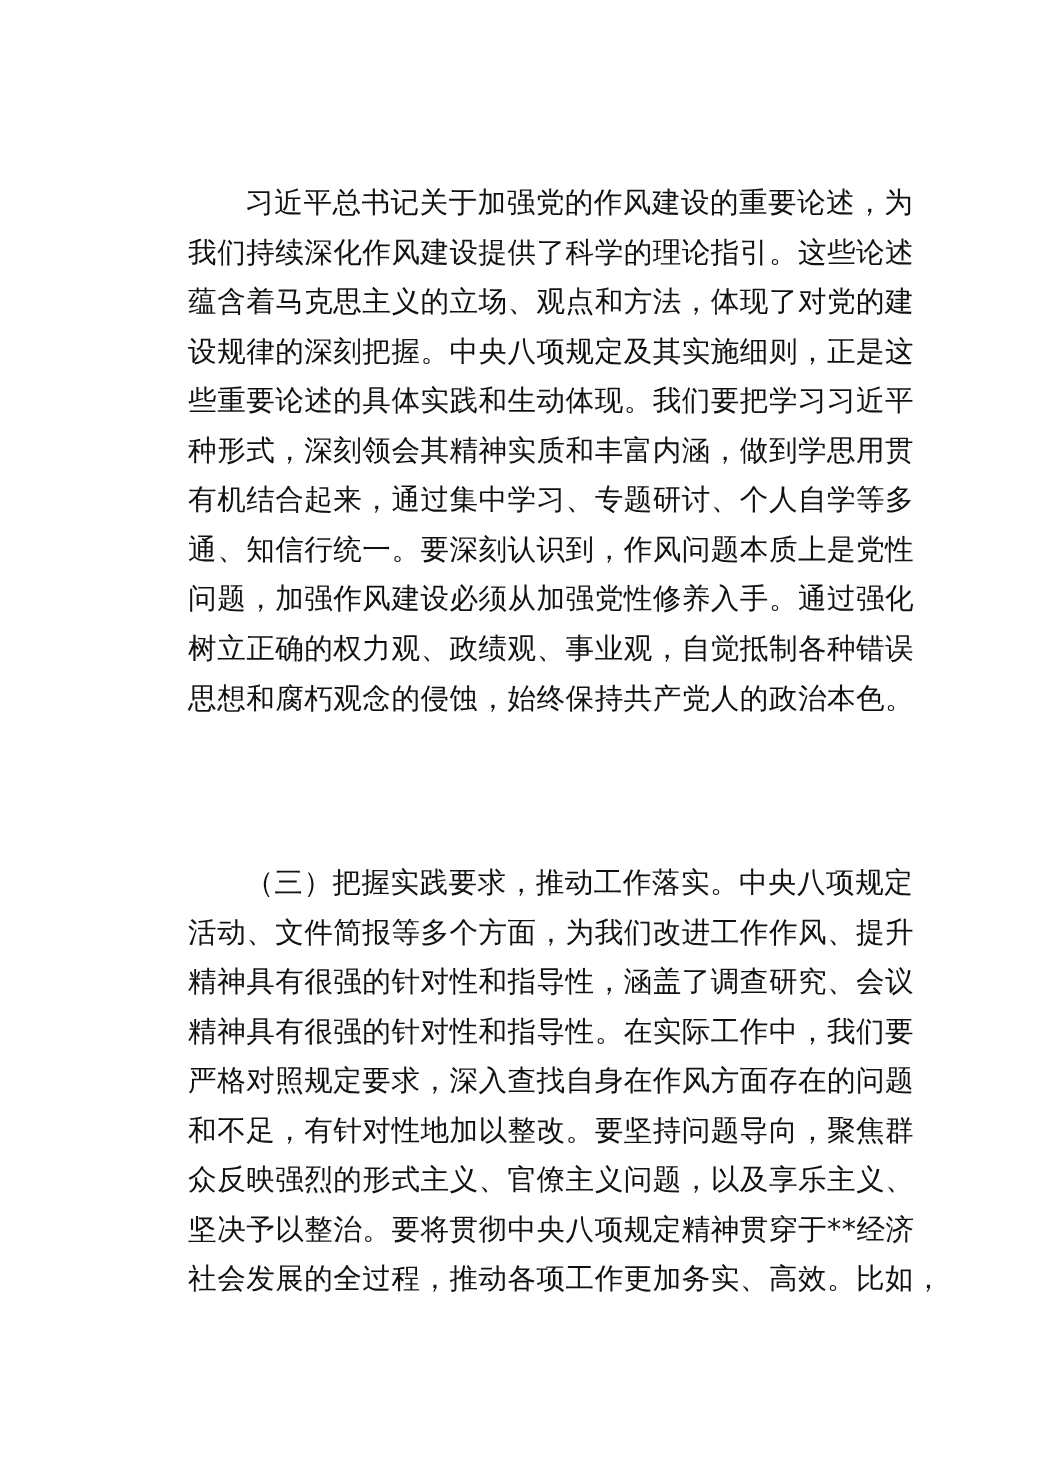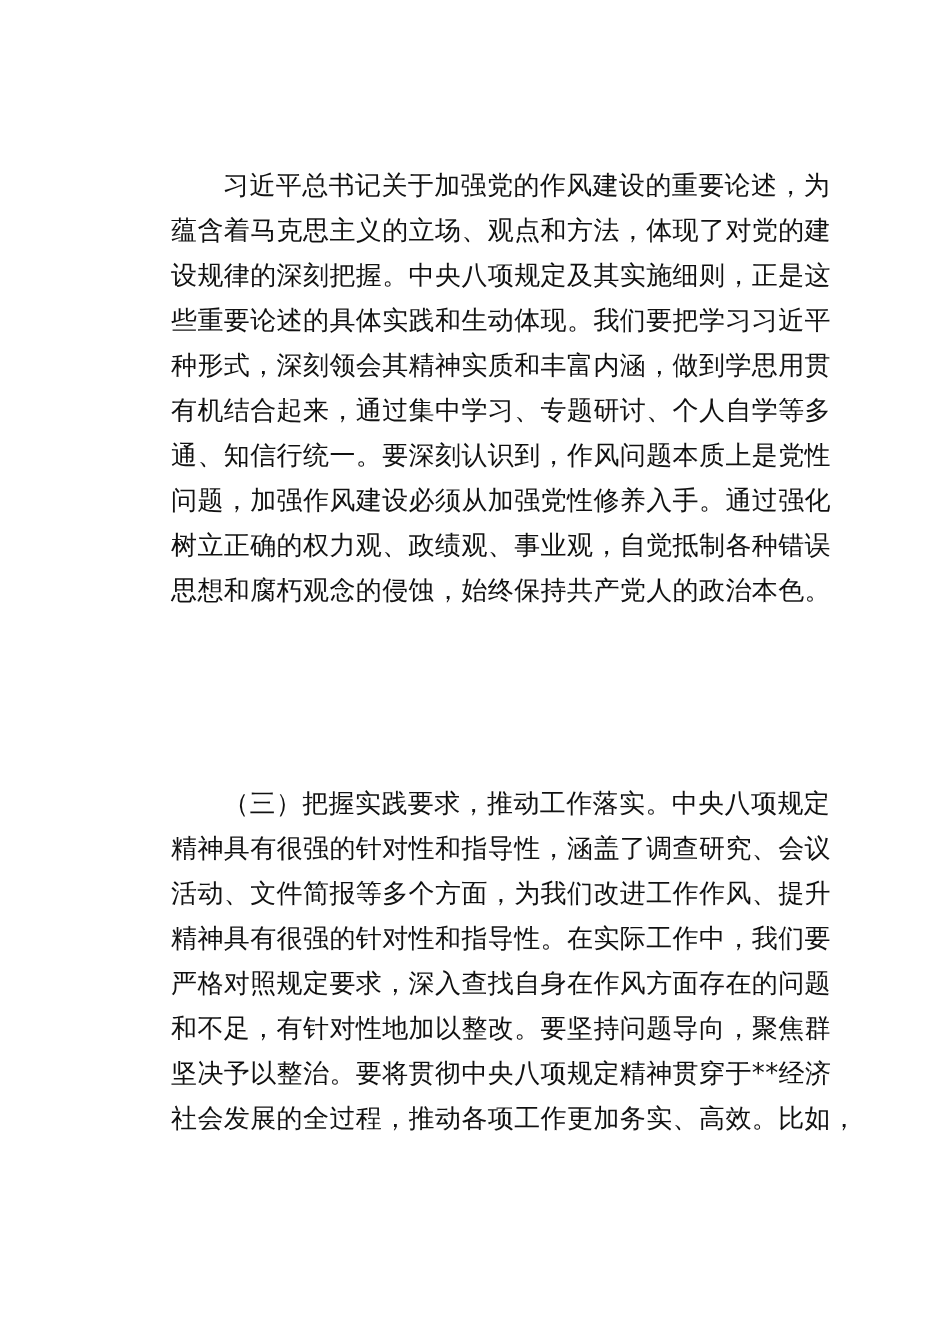--- a/index.html
+++ b/index.html
@@ -14,35 +14,37 @@
   #p1 { top: 151px; }
   #p2 { top: 769px; }
 </style>
 </head>
 <body>
 
 <div class="page">
 
   <div class="para" id="p1">
     <span class="line indent">习近平总书记关于加强党的作风建设的重要论述，为</span>
+    <span class="line">我们持续深化作风建设提供了科学的理论指引。这些论述</span>
     <span class="line">蕴含着马克思主义的立场、观点和方法，体现了对党的建</span>
     <span class="line">设规律的深刻把握。中央八项规定及其实施细则，正是这</span>
     <span class="line">些重要论述的具体实践和生动体现。我们要把学习习近平</span>
     <span class="line">种形式，深刻领会其精神实质和丰富内涵，做到学思用贯</span>
     <span class="line">有机结合起来，通过集中学习、专题研讨、个人自学等多</span>
     <span class="line">通、知信行统一。要深刻认识到，作风问题本质上是党性</span>
     <span class="line">问题，加强作风建设必须从加强党性修养入手。通过强化</span>
     <span class="line">树立正确的权力观、政绩观、事业观，自觉抵制各种错误</span>
     <span class="line last">思想和腐朽观念的侵蚀，始终保持共产党人的政治本色。</span>
   </div>
 
   <div class="para" id="p2">
     <span class="line indent">（三）把握实践要求，推动工作落实。中央八项规定</span>
+    <span class="line">活动、文件简报等多个方面，为我们改进工作作风、提升</span>
     <span class="line">精神具有很强的针对性和指导性，涵盖了调查研究、会议</span>
-    <span class="line">活动、文件简报等多个方面，为我们改进工作作风、提升</span>
     <span class="line">精神具有很强的针对性和指导性。在实际工作中，我们要</span>
     <span class="line">严格对照规定要求，深入查找自身在作风方面存在的问题</span>
     <span class="line">和不足，有针对性地加以整改。要坚持问题导向，聚焦群</span>
+    <span class="line">众反映强烈的形式主义、官僚主义问题，以及享乐主义、</span>
     <span class="line">坚决予以整治。要将贯彻中央八项规定精神贯穿于**经济</span>
     <span class="line">社会发展的全过程，推动各项工作更加务实、高效。比如，</span>
   </div>
 
 </div>
 
 </body></html>

